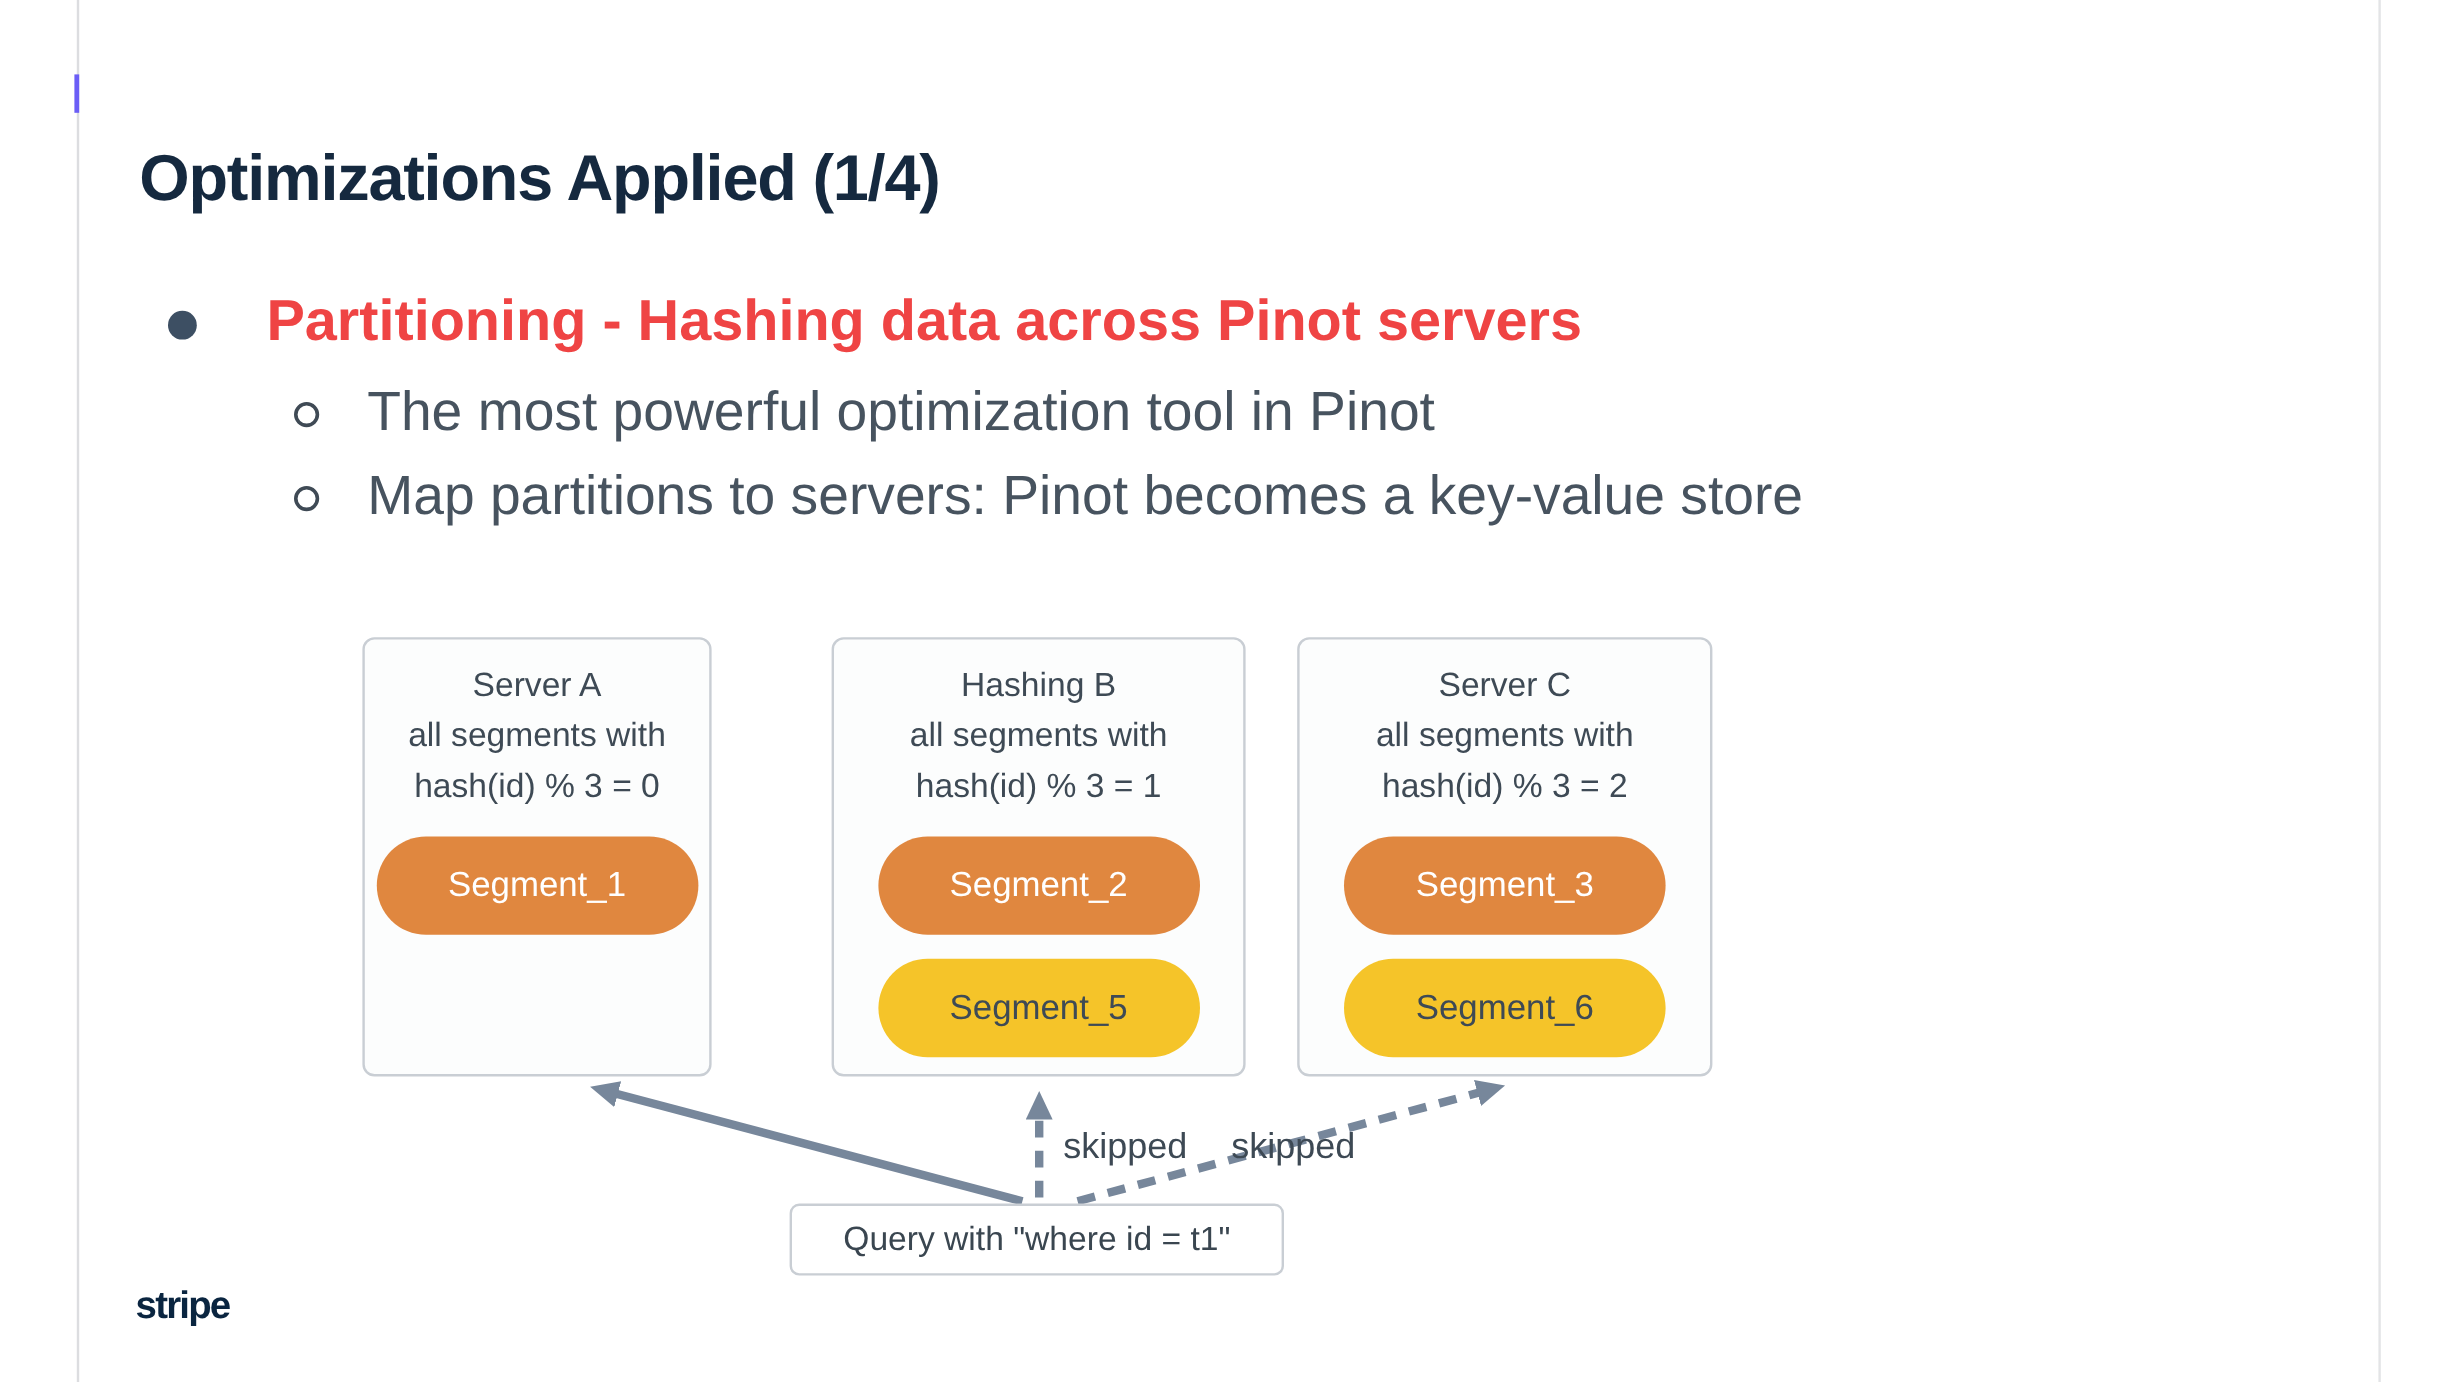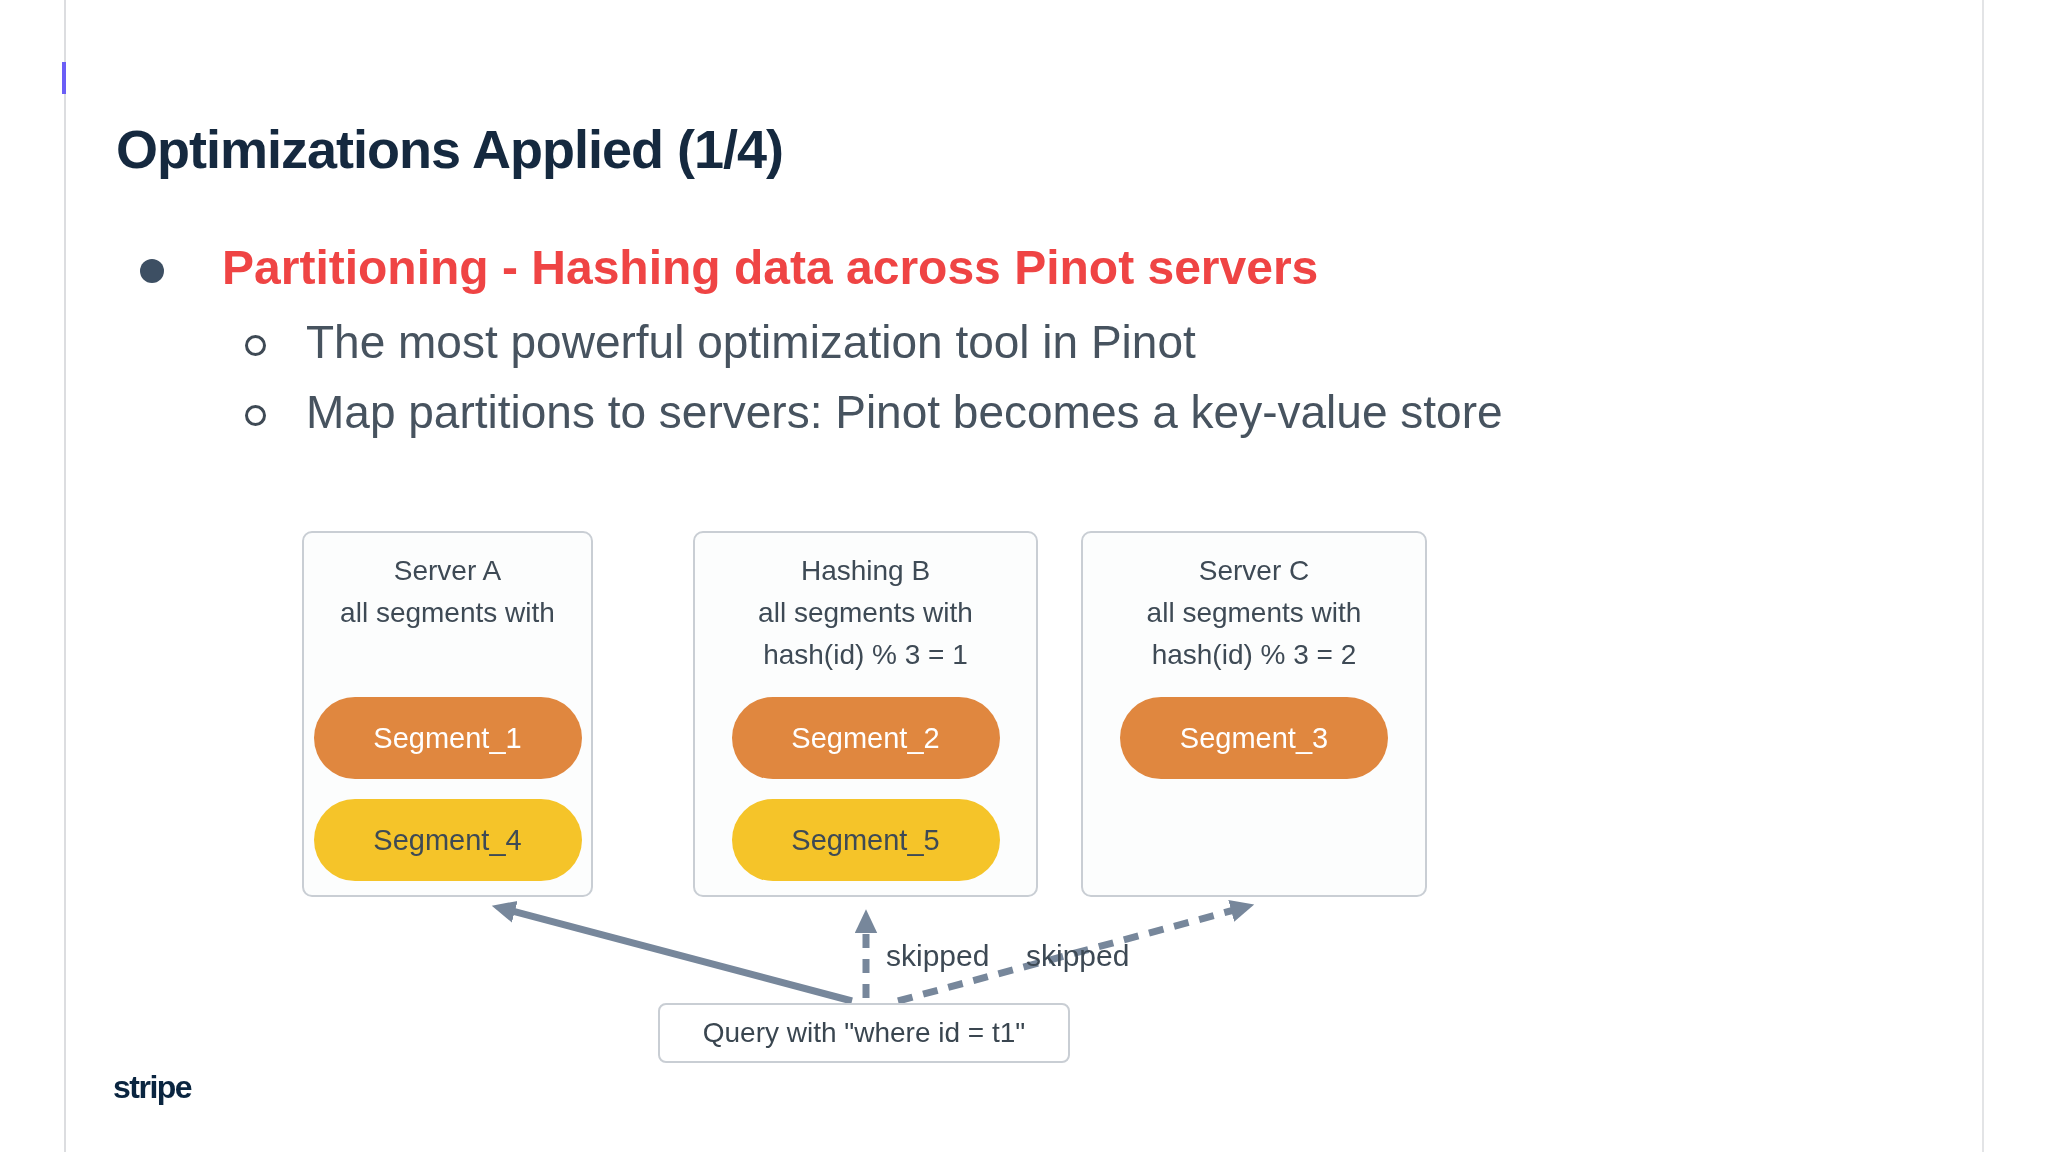--- a/index.html
+++ b/index.html
@@ -59,42 +59,43 @@
 <div class="abs sub-circle" style="left:245px;top:335px;"></div>
 <div class="abs sub-text" style="top:319px;">The most powerful optimization tool in Pinot</div>
 
 <div class="abs sub-circle" style="left:245px;top:405px;"></div>
 <div class="abs sub-text" style="top:389px;">Map partitions to servers: Pinot becomes a key-value store</div>
 
 <div class="abs server-box" style="left:302px;width:291px;">
   <div class="server-head">
     <div>Server A</div>
     <div>all segments with</div>
+    <div>hash(id) % 3 = 0</div>
   </div>
   <div class="pill pill-top">Segment_1</div>
-  <div class="pill pill-bottom">Segment_4</div>
 </div>
 
 <div class="abs server-box" style="left:693px;width:345px;">
   <div class="server-head">
     <div>Hashing B</div>
     <div>all segments with</div>
     <div>hash(id) % 3 = 1</div>
   </div>
   <div class="pill pill-top">Segment_2</div>
   <div class="pill pill-bottom">Segment_5</div>
 </div>
 
 <div class="abs server-box" style="left:1081px;width:346px;">
   <div class="server-head">
     <div>Server C</div>
     <div>all segments with</div>
     <div>hash(id) % 3 = 2</div>
   </div>
   <div class="pill pill-top">Segment_3</div>
+  <div class="pill pill-bottom">Segment_6</div>
 </div>
 
 <svg class="arrows" width="2048" height="1152" viewBox="0 0 2048 1152">
   <defs>
     <marker id="ah" markerWidth="4" markerHeight="3.6" refX="1" refY="1.6" orient="auto">
       <path d="M0,0 L3.4,1.6 L0,3.2 Z" fill="#77879b"></path>
     </marker>
   </defs>
   <line x1="852" y1="1001" x2="508" y2="910" stroke="#77879b" stroke-width="7" marker-end="url(#ah)"></line>
   <line x1="866" y1="998" x2="866" y2="926" stroke="#77879b" stroke-width="7" stroke-dasharray="14 11" marker-end="url(#ah)"></line>

